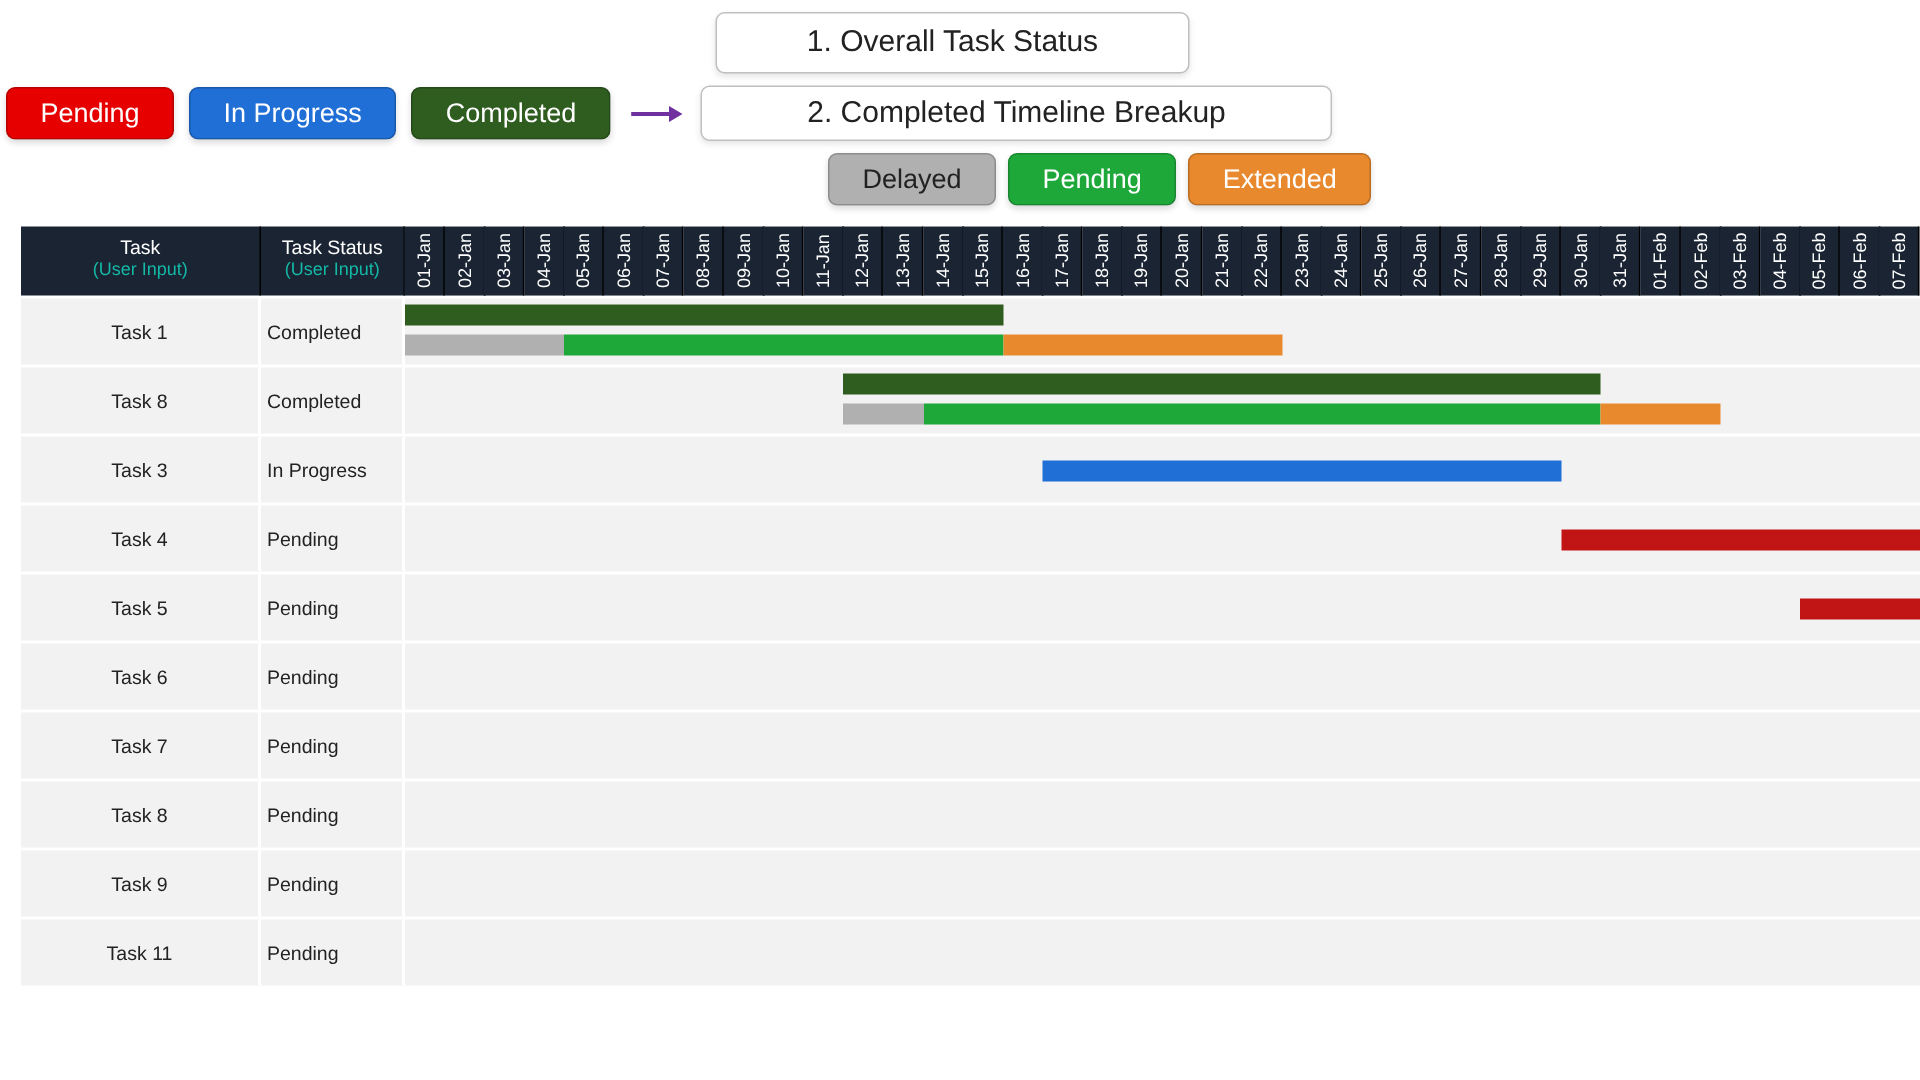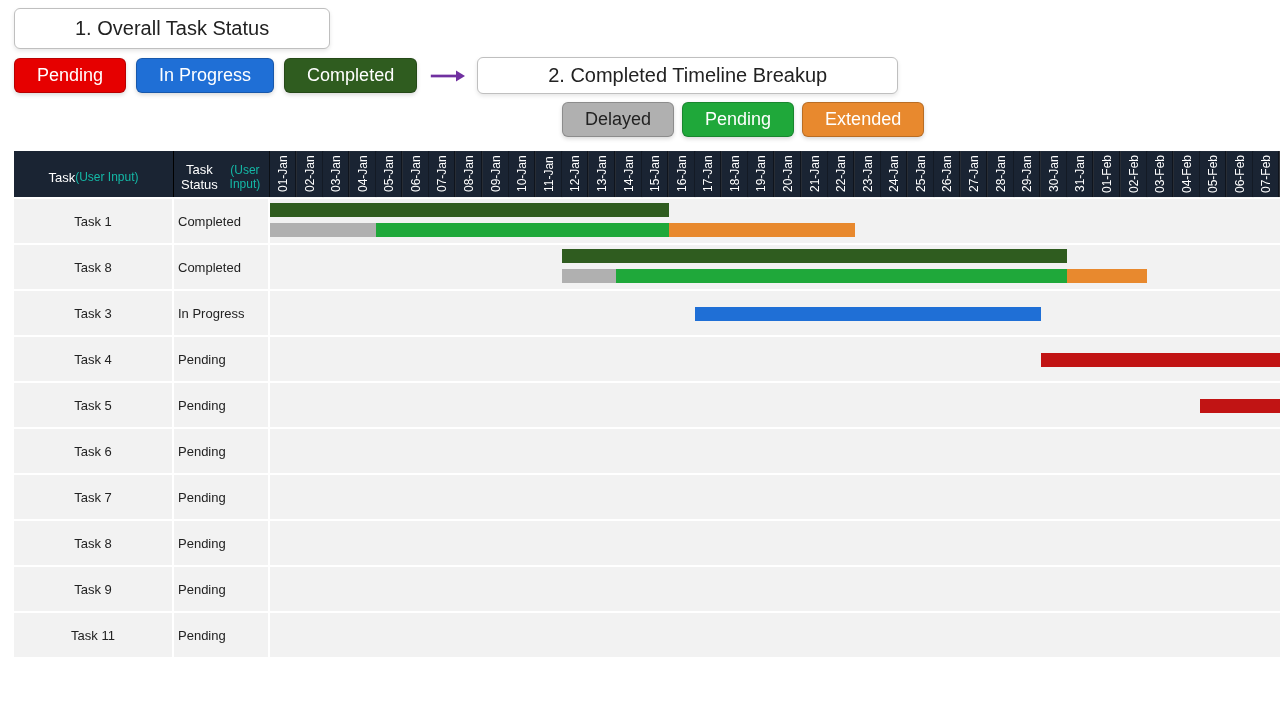--- a/index.html
+++ b/index.html
@@ -1,19 +1,19 @@
 <!DOCTYPE html>
 <html><head>
 <meta charset="utf-8">
 <style>
   * { box-sizing: border-box; margin: 0; padding: 0; }
   body { font-family: "Segoe UI", Arial, sans-serif; background: #fff; width: 1280px; height: 720px; overflow: hidden; font-size: 14px; color: #222; }
 
   
-  .top { padding: 8px 14px 4px 14px; }
+  .top { padding: 8px 14px 4px 4px; text-align: center; }
   .title-box {
     display: inline-block;
     border: 1px solid #bfbfbf;
     border-radius: 6px;
     padding: 8px 60px;
     font-size: 20px;
     margin-bottom: 8px;
     box-shadow: 0 2px 4px rgba(0,0,0,0.1);
     background: #fff;
   }
@@ -45,21 +45,21 @@
   .col-task   { width: 160px; }
   .col-status { width:  96px; }
   .col-dates  { flex: 1; display: flex; }
   .hdr-cell {
     background: #1a2433;
     color: #fff;
     text-align: center;
     font-size: 13px;
     border-right: 1px solid #000;
     padding: 6px 2px 0 2px;
-    display: flex; justify-content: center; align-items: center;
+    display: flex; flex-direction: column; align-items: center;
   }
   .hdr-cell .sub { color: #14b8a6; font-size: 12px; }
   .date-cell {
     background: #1a2433;
     color: #fff;
     font-size: 12px;
     writing-mode: vertical-rl;
     transform: rotate(180deg);
     text-align: center;
     border-left: 1px solid #000;

